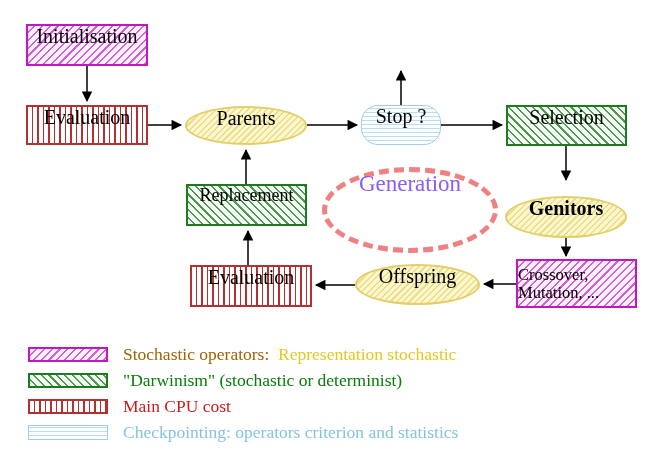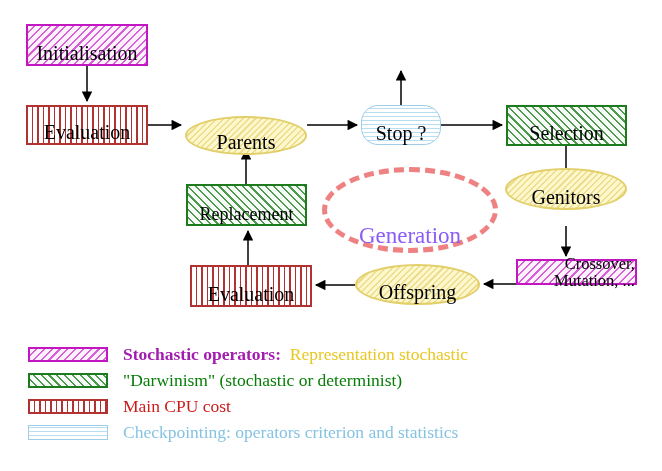--- a/index.html
+++ b/index.html
@@ -1,21 +1,21 @@
 <!DOCTYPE html>
 <html><head>
 <meta charset="utf-8">
 <style>
   html,body{margin:0;padding:0;background:#fff;}
   .canvas{
     position:relative;width:662px;height:471px;background:#ffffff;overflow:hidden;
     font-family:"Liberation Serif","DejaVu Serif",serif;
   }
   .node{
-    position:absolute;display:flex;align-items:flex-end;justify-content:center;
+    position:absolute;display:flex;align-items:flex-start;justify-content:center;
     text-align:center;color:#000;font-size:20px;line-height:1.05;box-sizing:border-box;
   }
   
   .hatch-magenta{
     border:2px solid #c116c1;background-color:#fdf1fd;
     background-image:repeating-linear-gradient(135deg,rgba(0,0,0,0) 0px,rgba(0,0,0,0) 4px,#d75fd7 4px,#d75fd7 5.5px);
   }
   
   .hatch-green{
     border:2px solid #1d7a1d;background-color:#f7fbf7;
@@ -40,21 +40,21 @@
   .generation-ellipse{
     border:5px dashed #ee8282;border-radius:50%;background:transparent;
     color:#8b5cf6;font-size:23px;
   }
   .two-line{flex-direction:column;font-size:16.5px;}
   .arrows{position:absolute;left:0;top:0;pointer-events:none;}
   .legend{position:absolute;left:28px;top:341px;}
   .legend-row{display:flex;align-items:center;height:26px;}
   .legend-swatch{width:80px;height:15px;box-sizing:border-box;flex:none;}
   .legend-text{margin-left:15px;font-size:17.5px;white-space:pre;}
-  .c-magenta{color:#a21caf;font-weight:bold;}
+  .c-magenta{color:#a16207;}
   .c-gold{color:#e8c722;}
   .c-green{color:#077d07;}
   .c-red{color:#cc1d1d;}
   .c-cyan{color:#85c3e3;}
 </style>
 </head>
 <body>
 
 <div class="canvas">
 
@@ -78,38 +78,38 @@
   </svg>
 
   <div class="node hatch-magenta" style="left:26px;top:24px;width:122px;height:42px;">
     <span>Initialisation</span>
   </div>
 
   <div class="node stripe-red" style="left:26px;top:105px;width:122px;height:40px;">
     <span>Evaluation</span>
   </div>
 
-  <div class="node ellipse-yellow" style="left:185px;top:106px;width:122px;height:39px;margin-top:10px;">
+  <div class="node ellipse-yellow" style="left:185px;top:106px;width:122px;height:39px;">
     <span>Parents</span>
   </div>
 
 
   <div class="node stripe-cyan rounded" style="left:361px;top:105px;width:80px;height:40px;border-radius:17px;">
     <span>Stop ?</span>
   </div>
 
   <div class="node hatch-green" style="left:506px;top:105px;width:121px;height:41px;">
     <span>Selection</span>
   </div>
 
-  <div class="node ellipse-yellow" style="left:505px;top:168px;width:122px;height:42px;">
+  <div class="node ellipse-yellow" style="left:505px;top:196px;width:122px;height:42px;font-weight:bold;">
     <span>Genitors</span>
   </div>
 
-  <div class="node hatch-magenta two-line" style="left:516px;top:259px;width:121px;height:26px;">
+  <div class="node hatch-magenta two-line" style="left:516px;top:259px;width:121px;height:49px;">
     <span>Crossover,</span>
     <span>Mutation, ...</span>
   </div>
 
   <div class="node ellipse-yellow" style="left:355px;top:264px;width:125px;height:41px;">
     <span>Offspring</span>
   </div>
 
   <div class="node stripe-red" style="left:190px;top:265px;width:122px;height:42px;">
     <span>Evaluation</span>

